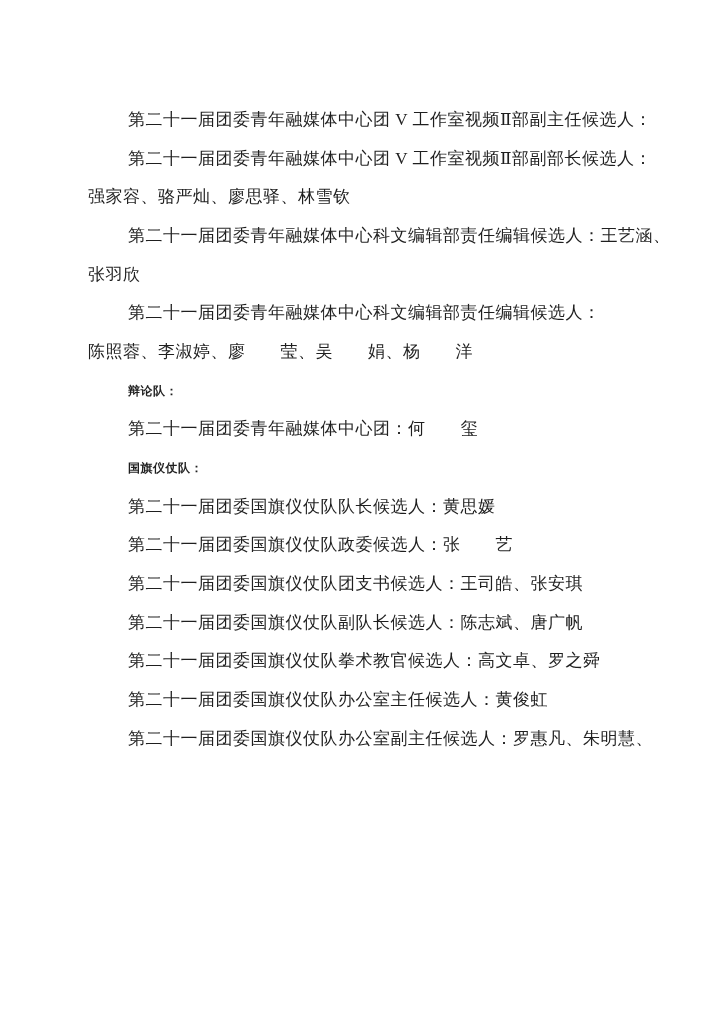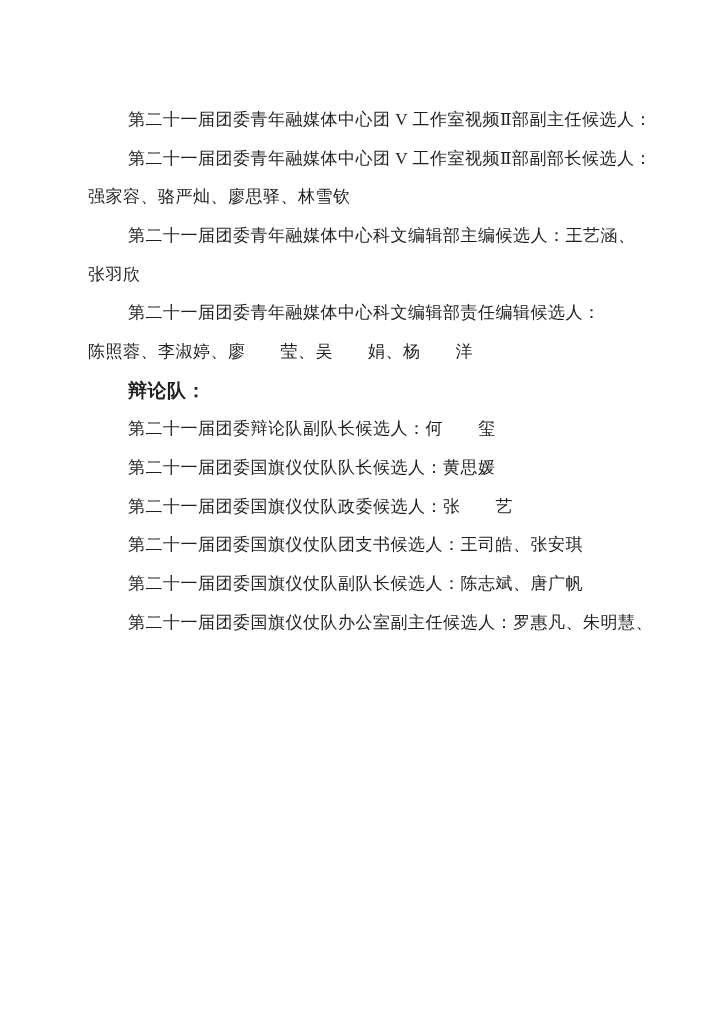--- a/index.html
+++ b/index.html
@@ -30,37 +30,40 @@
     letter-spacing: 0.5px;
     white-space: pre;
     color: #1f1f1f;
   }
   .indent {
     padding-left: 40px;
   }
   .heading {
     font-weight: 700;
     font-family: "Liberation Sans", "DejaVu Sans", sans-serif;
-    font-size: 19px;
+    font-size: 12px;
     letter-spacing: 0.5px;
   }
 </style>
 </head>
 <body>
 
 <div class="page">
   <div class="doc">
     <div class="line indent">第二十一届团委青年融媒体中心团 V 工作室视频Ⅱ部副主任候选人：</div>
     <div class="line indent">第二十一届团委青年融媒体中心团 V 工作室视频Ⅱ部副部长候选人：</div>
     <div class="line">强家容、骆严灿、廖思驿、林雪钦</div>
-    <div class="line indent">第二十一届团委青年融媒体中心科文编辑部主编候选人：王艺涵、</div>
+    <div class="line indent">第二十一届团委青年融媒体中心科文编辑部责任编辑候选人：王艺涵、</div>
     <div class="line">张羽欣</div>
     <div class="line indent">第二十一届团委青年融媒体中心科文编辑部责任编辑候选人：</div>
     <div class="line">陈照蓉、李淑婷、廖　　莹、吴　　娟、杨　　洋</div>
     <div class="line indent heading">辩论队：</div>
-    <div class="line indent">第二十一届团委辩论队副队长候选人：何　　玺</div>
+    <div class="line indent">第二十一届团委青年融媒体中心团：何　　玺</div>
+    <div class="line indent heading">国旗仪仗队：</div>
     <div class="line indent">第二十一届团委国旗仪仗队队长候选人：黄思媛</div>
     <div class="line indent">第二十一届团委国旗仪仗队政委候选人：张　　艺</div>
     <div class="line indent">第二十一届团委国旗仪仗队团支书候选人：王司皓、张安琪</div>
     <div class="line indent">第二十一届团委国旗仪仗队副队长候选人：陈志斌、唐广帆</div>
+    <div class="line indent">第二十一届团委国旗仪仗队拳术教官候选人：高文卓、罗之舜</div>
+    <div class="line indent">第二十一届团委国旗仪仗队办公室主任候选人：黄俊虹</div>
     <div class="line indent">第二十一届团委国旗仪仗队办公室副主任候选人：罗惠凡、朱明慧、</div>
   </div>
 </div>
 
 </body></html>

